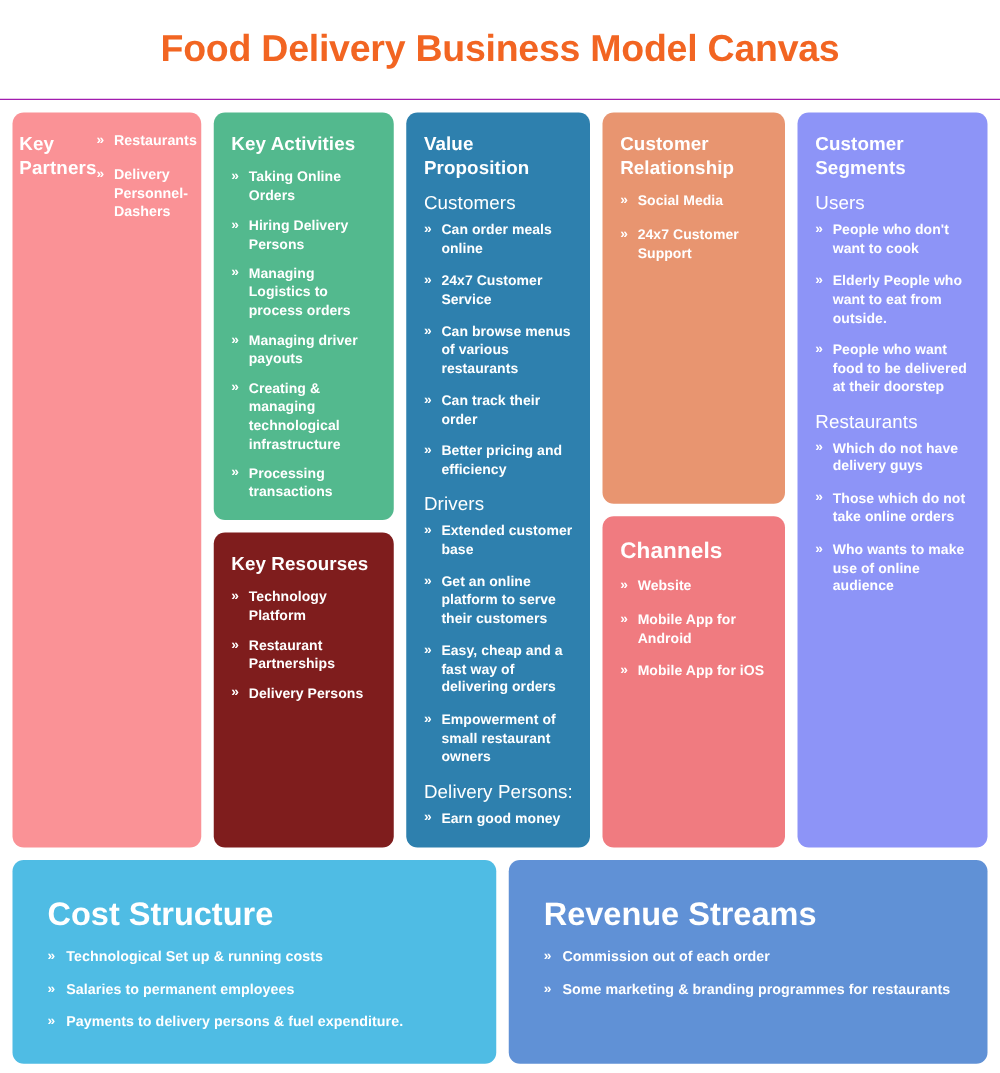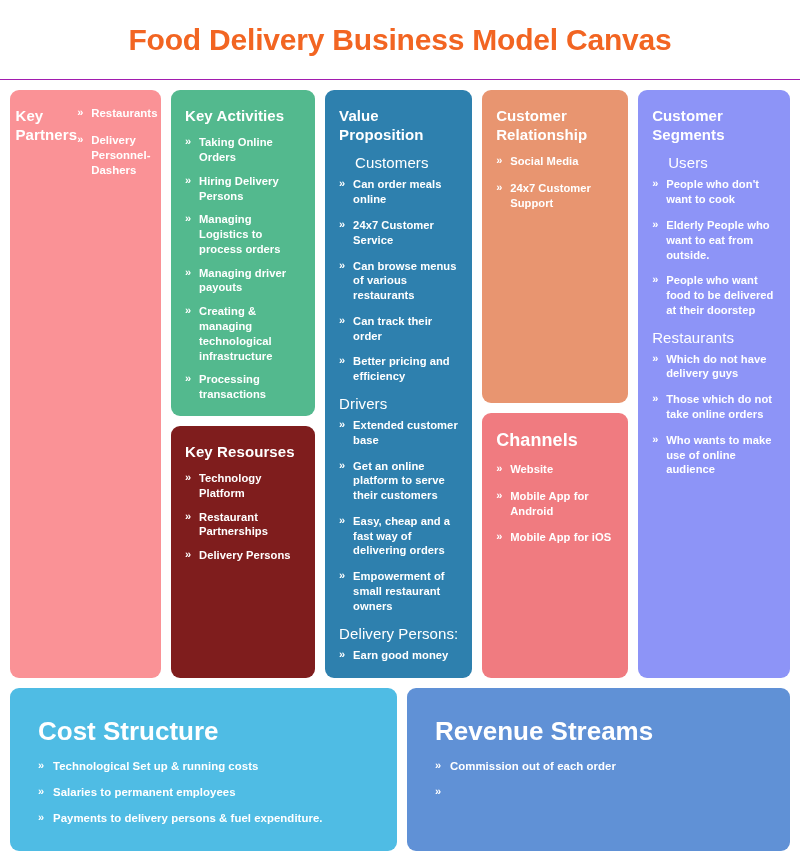--- a/index.html
+++ b/index.html
@@ -97,21 +97,21 @@
   }
   .panel-title.sm { font-size: 18px; }
 
   .subhead {
     font-size: 15px;
     font-weight: normal;
     color: #ffffff;
     margin: 6px 0 6px 0;
     letter-spacing: 0.1px;
   }
-  .subhead.tight { margin-top: 2px; margin-left: 16px; }
+  .subhead.tight { margin-top: 2px; }
 
   .items {
     list-style: none;
     margin: 0;
     padding: 0;
   }
   .item {
     position: relative;
     padding-left: 14px;
     margin-bottom: 9px;
@@ -395,20 +395,21 @@
 
       <div class="panel p-revenue">
         <div class="bottom-title">Revenue Streams</div>
         <ul class="items bottom-items">
           <li class="item">
             <span class="bullet">»</span>
             <span>Commission out of each order</span>
           </li>
           <li class="item">
             <span class="bullet">»</span>
+            <span>Some marketing &amp; branding programmes for restaurants</span>
           </li>
         </ul>
       </div>
 
     </div>
 
   </div>
 </div>
 
 </body></html>

